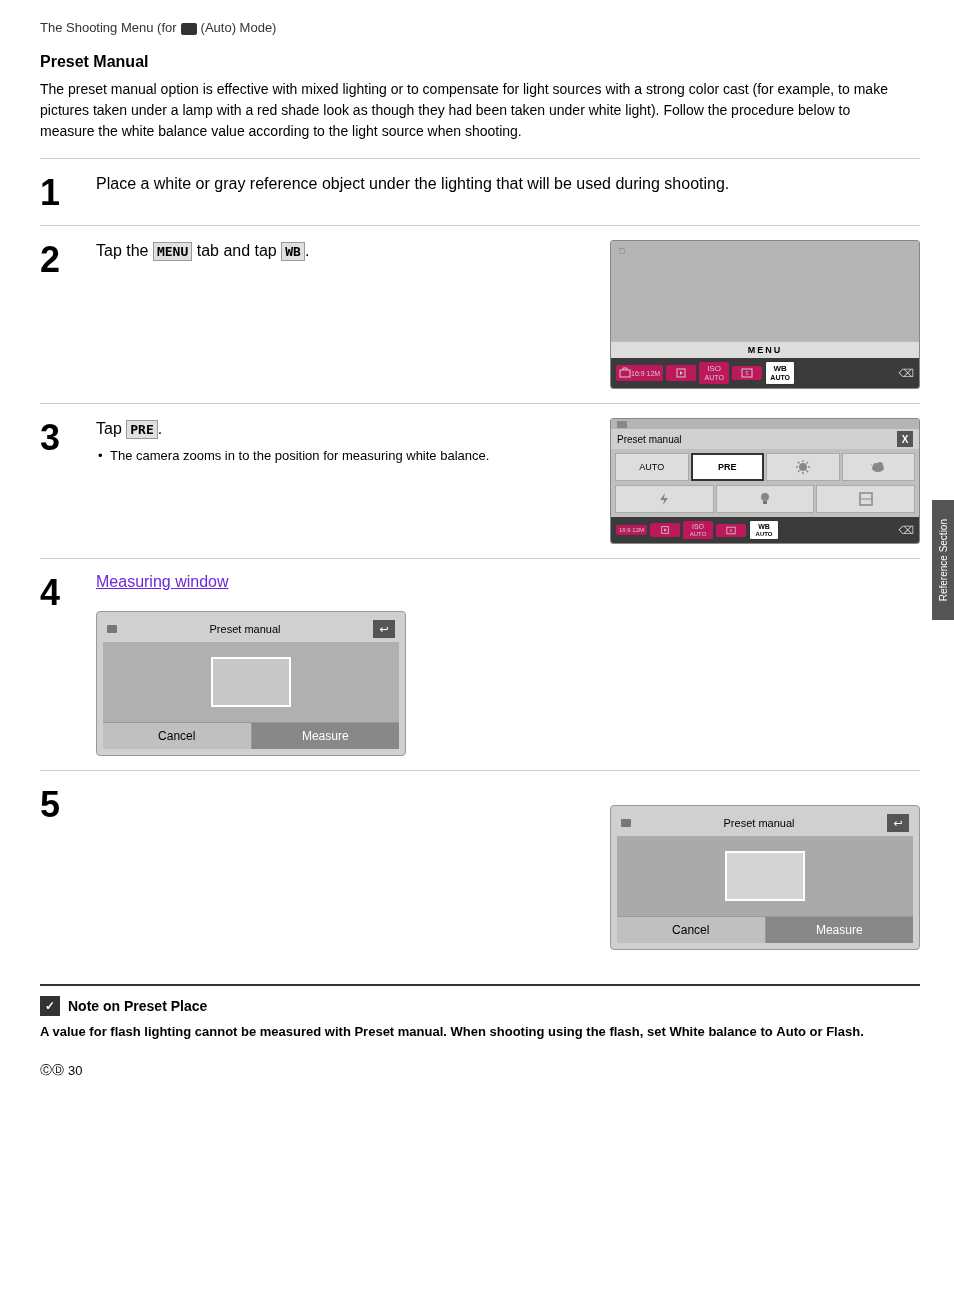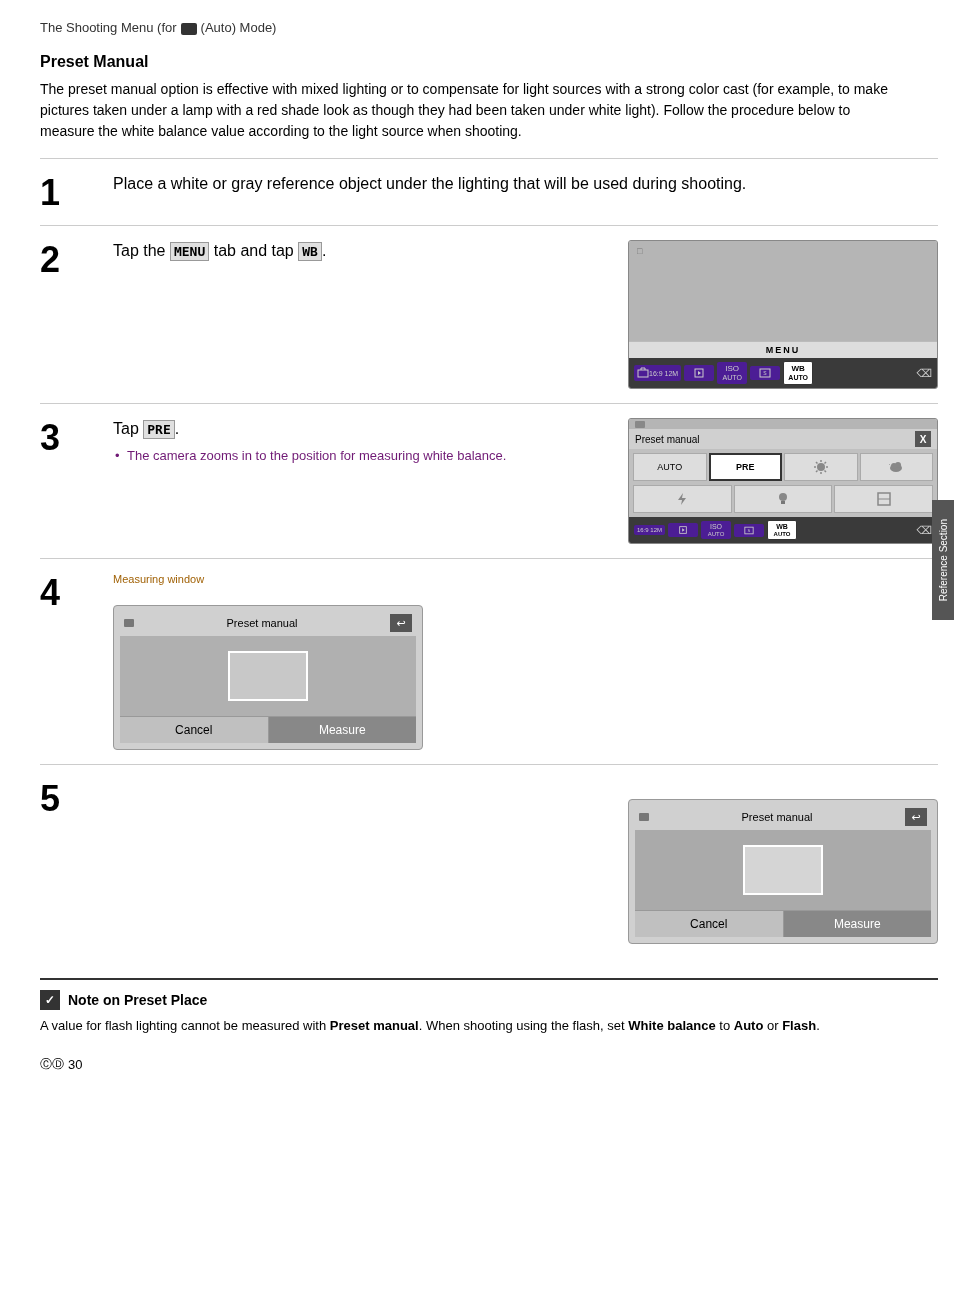--- a/index.html
+++ b/index.html
@@ -6,21 +6,21 @@
     body {
       font-family: Arial, Helvetica, sans-serif;
       font-size: 14px;
       background: #fff;
       color: #000;
       width: 954px;
       min-height: 1314px;
       position: relative;
     }
     .page {
-      padding: 20px 16px 30px 40px;
+      padding: 20px 34px 30px 40px;
       position: relative;
     }
     .header-line {
       font-size: 13px;
       color: #333;
       margin-bottom: 18px;
       display: flex;
       align-items: center;
       gap: 4px;
     }
@@ -55,34 +55,33 @@
     }
     .step-number {
       font-size: 36px;
       font-weight: bold;
       min-width: 40px;
       line-height: 1;
       padding-top: 2px;
     }
     .step-content {
       flex: 1;
-      margin-left: 17px;
     }
     .step-instruction {
       font-size: 16px;
       line-height: 1.4;
       margin-bottom: 6px;
     }
     .step-instruction b {
       font-weight: bold;
     }
     .step-sub {
       font-size: 13px;
       line-height: 1.5;
-      color: #701a75;
+      color: #000000;
       padding-left: 14px;
       position: relative;
     }
     .step-sub::before {
       content: '•';
       position: absolute;
       left: 2px;
     }
     .step-image {
       width: 310px;
@@ -148,23 +147,24 @@
     
     .mono-text {
       font-family: monospace;
       font-weight: bold;
       font-size: 13px;
       background: #e0e0e0;
       padding: 1px 3px;
       border: 1px solid #999;
     }
     .step-image-label {
-      font-size: 11px;
+      font-size: 16px;
       margin-bottom: 4px;
-      color: #a16207;
+      color: #6d28d9;
+      text-decoration: underline;
     }
     
     .note-section {
       margin-top: 20px;
       border-top: 2px solid #333;
       padding-top: 10px;
     }
     .note-header {
       display: flex;
       align-items: center;
@@ -180,20 +180,21 @@
       color: #fff;
       display: flex;
       align-items: center;
       justify-content: center;
       font-size: 12px;
       font-weight: bold;
     }
     .note-text {
       font-size: 13px;
       line-height: 1.5;
+      font-weight: bold;
     }
     .footer {
       margin-top: 20px;
       font-size: 13px;
       display: flex;
       align-items: center;
       gap: 4px;
     }
     
     .side-tab {
@@ -252,21 +253,21 @@
       border-top: 1px solid #bbb;
     }
     .screen2-toolbar {
       background: #3a3a3a;
       display: flex;
       padding: 3px 5px;
       gap: 3px;
       align-items: center;
     }
     .tb-item {
-      background: #4c1d95;
+      background: #be185d;
       color: #ccc;
       font-size: 8px;
       padding: 2px 3px;
       border-radius: 2px;
       min-width: 30px;
       text-align: center;
       display: flex;
       align-items: center;
       justify-content: center;
     }

